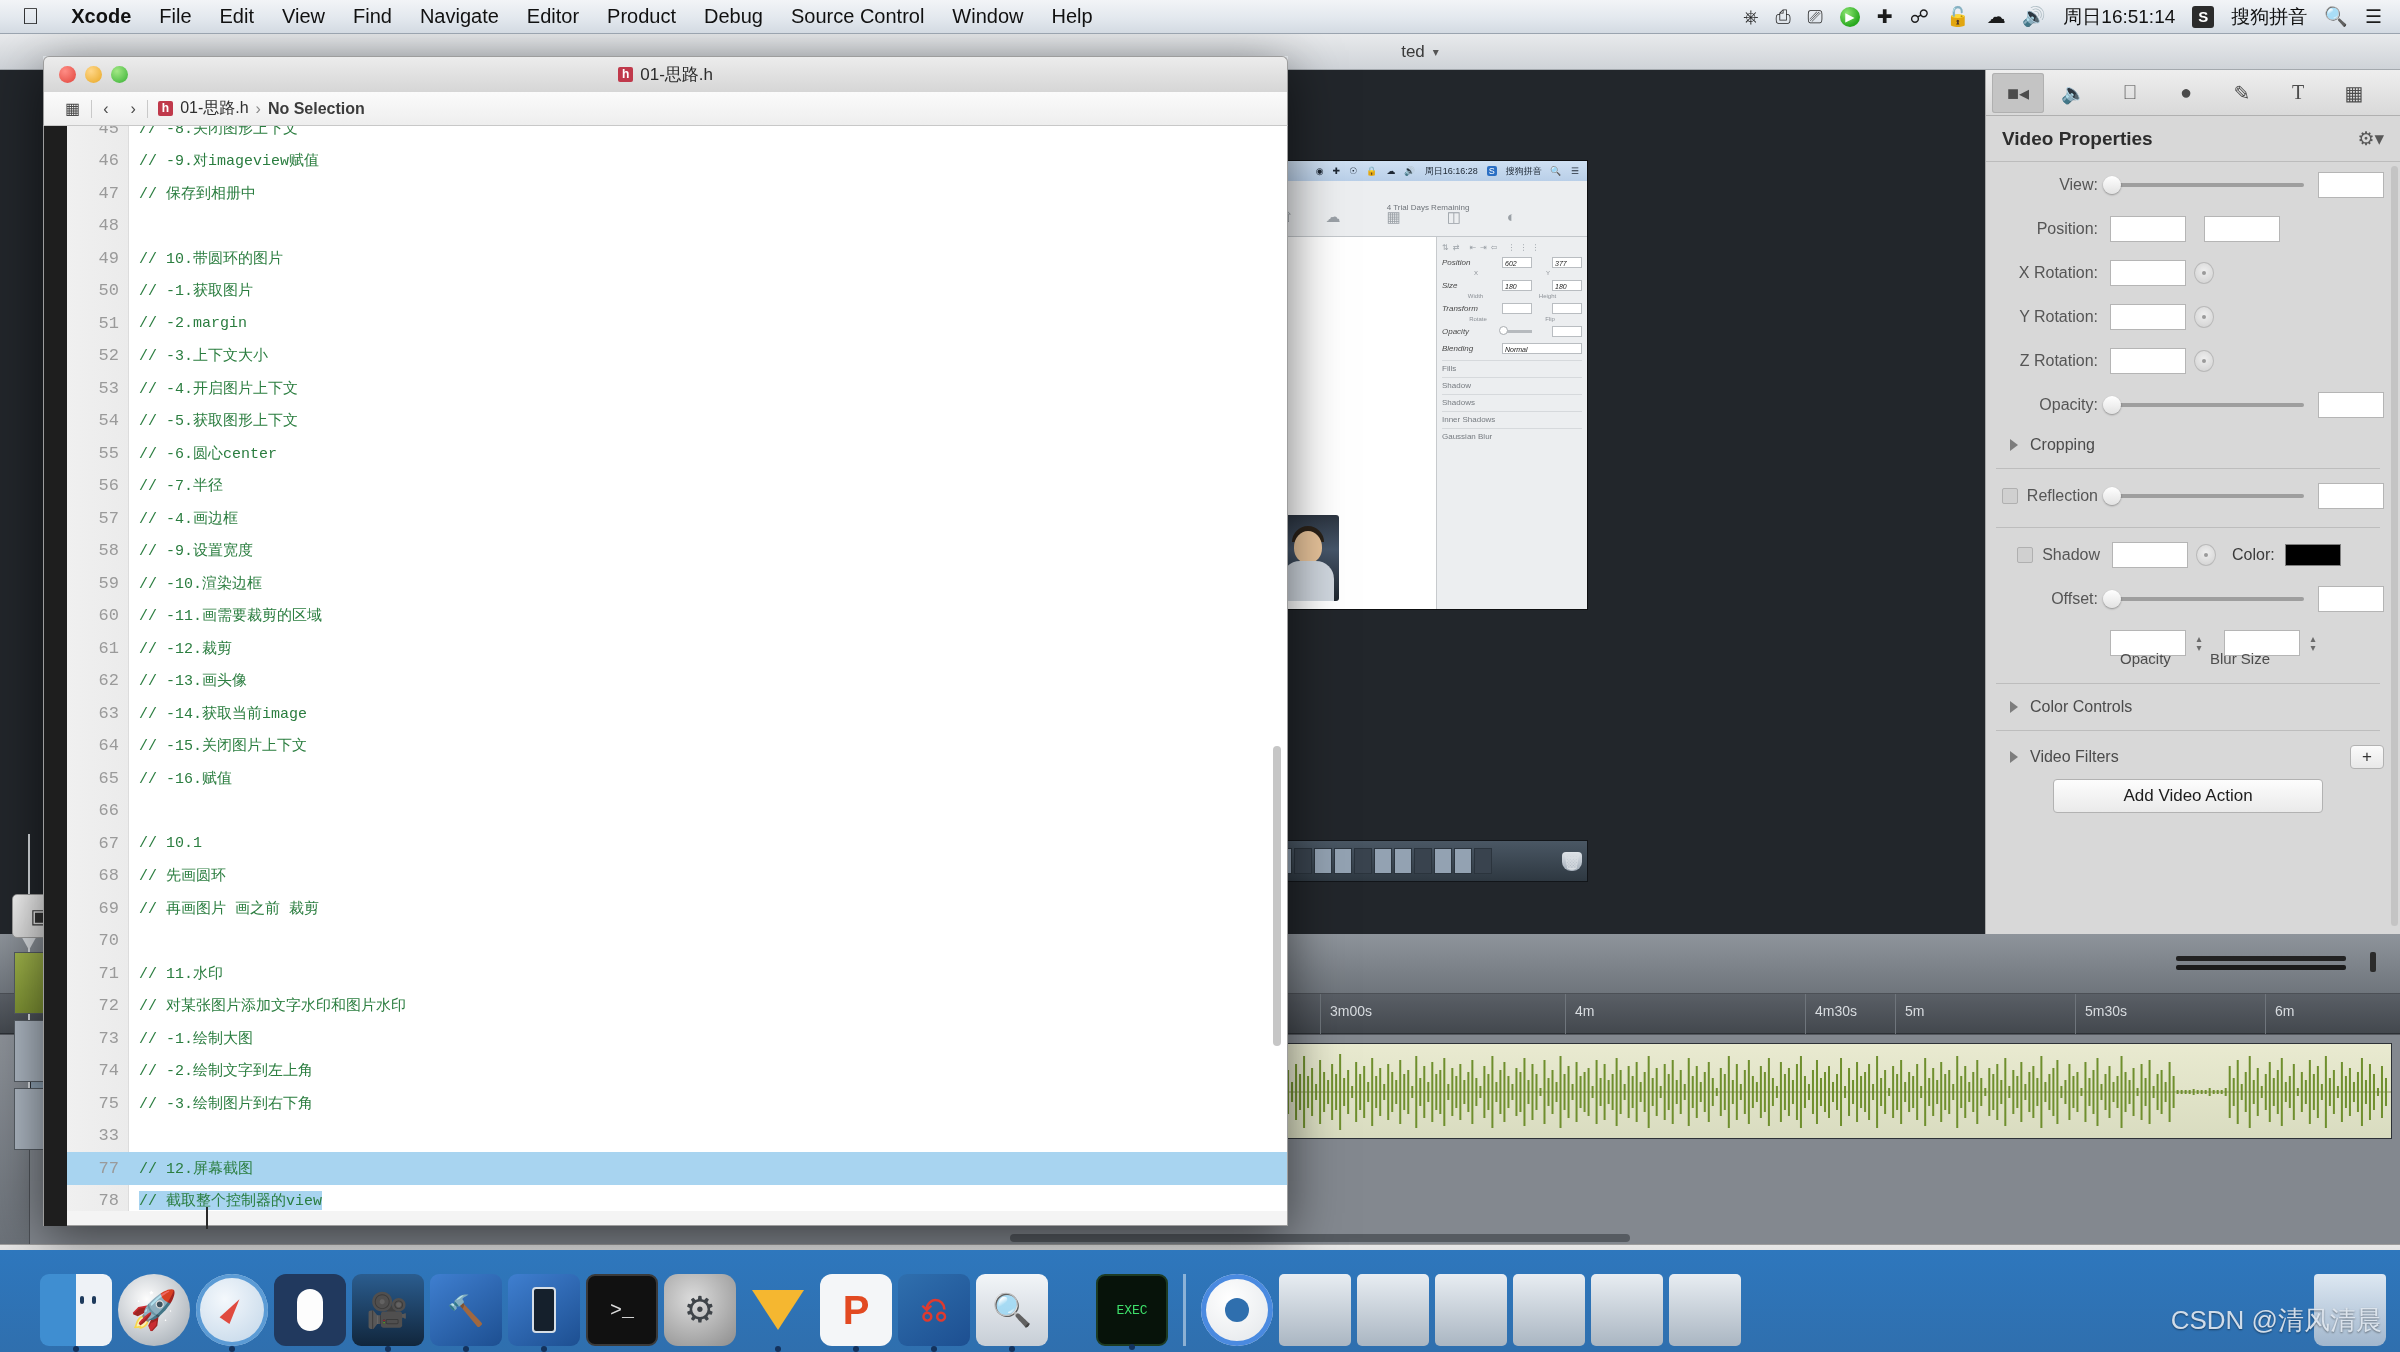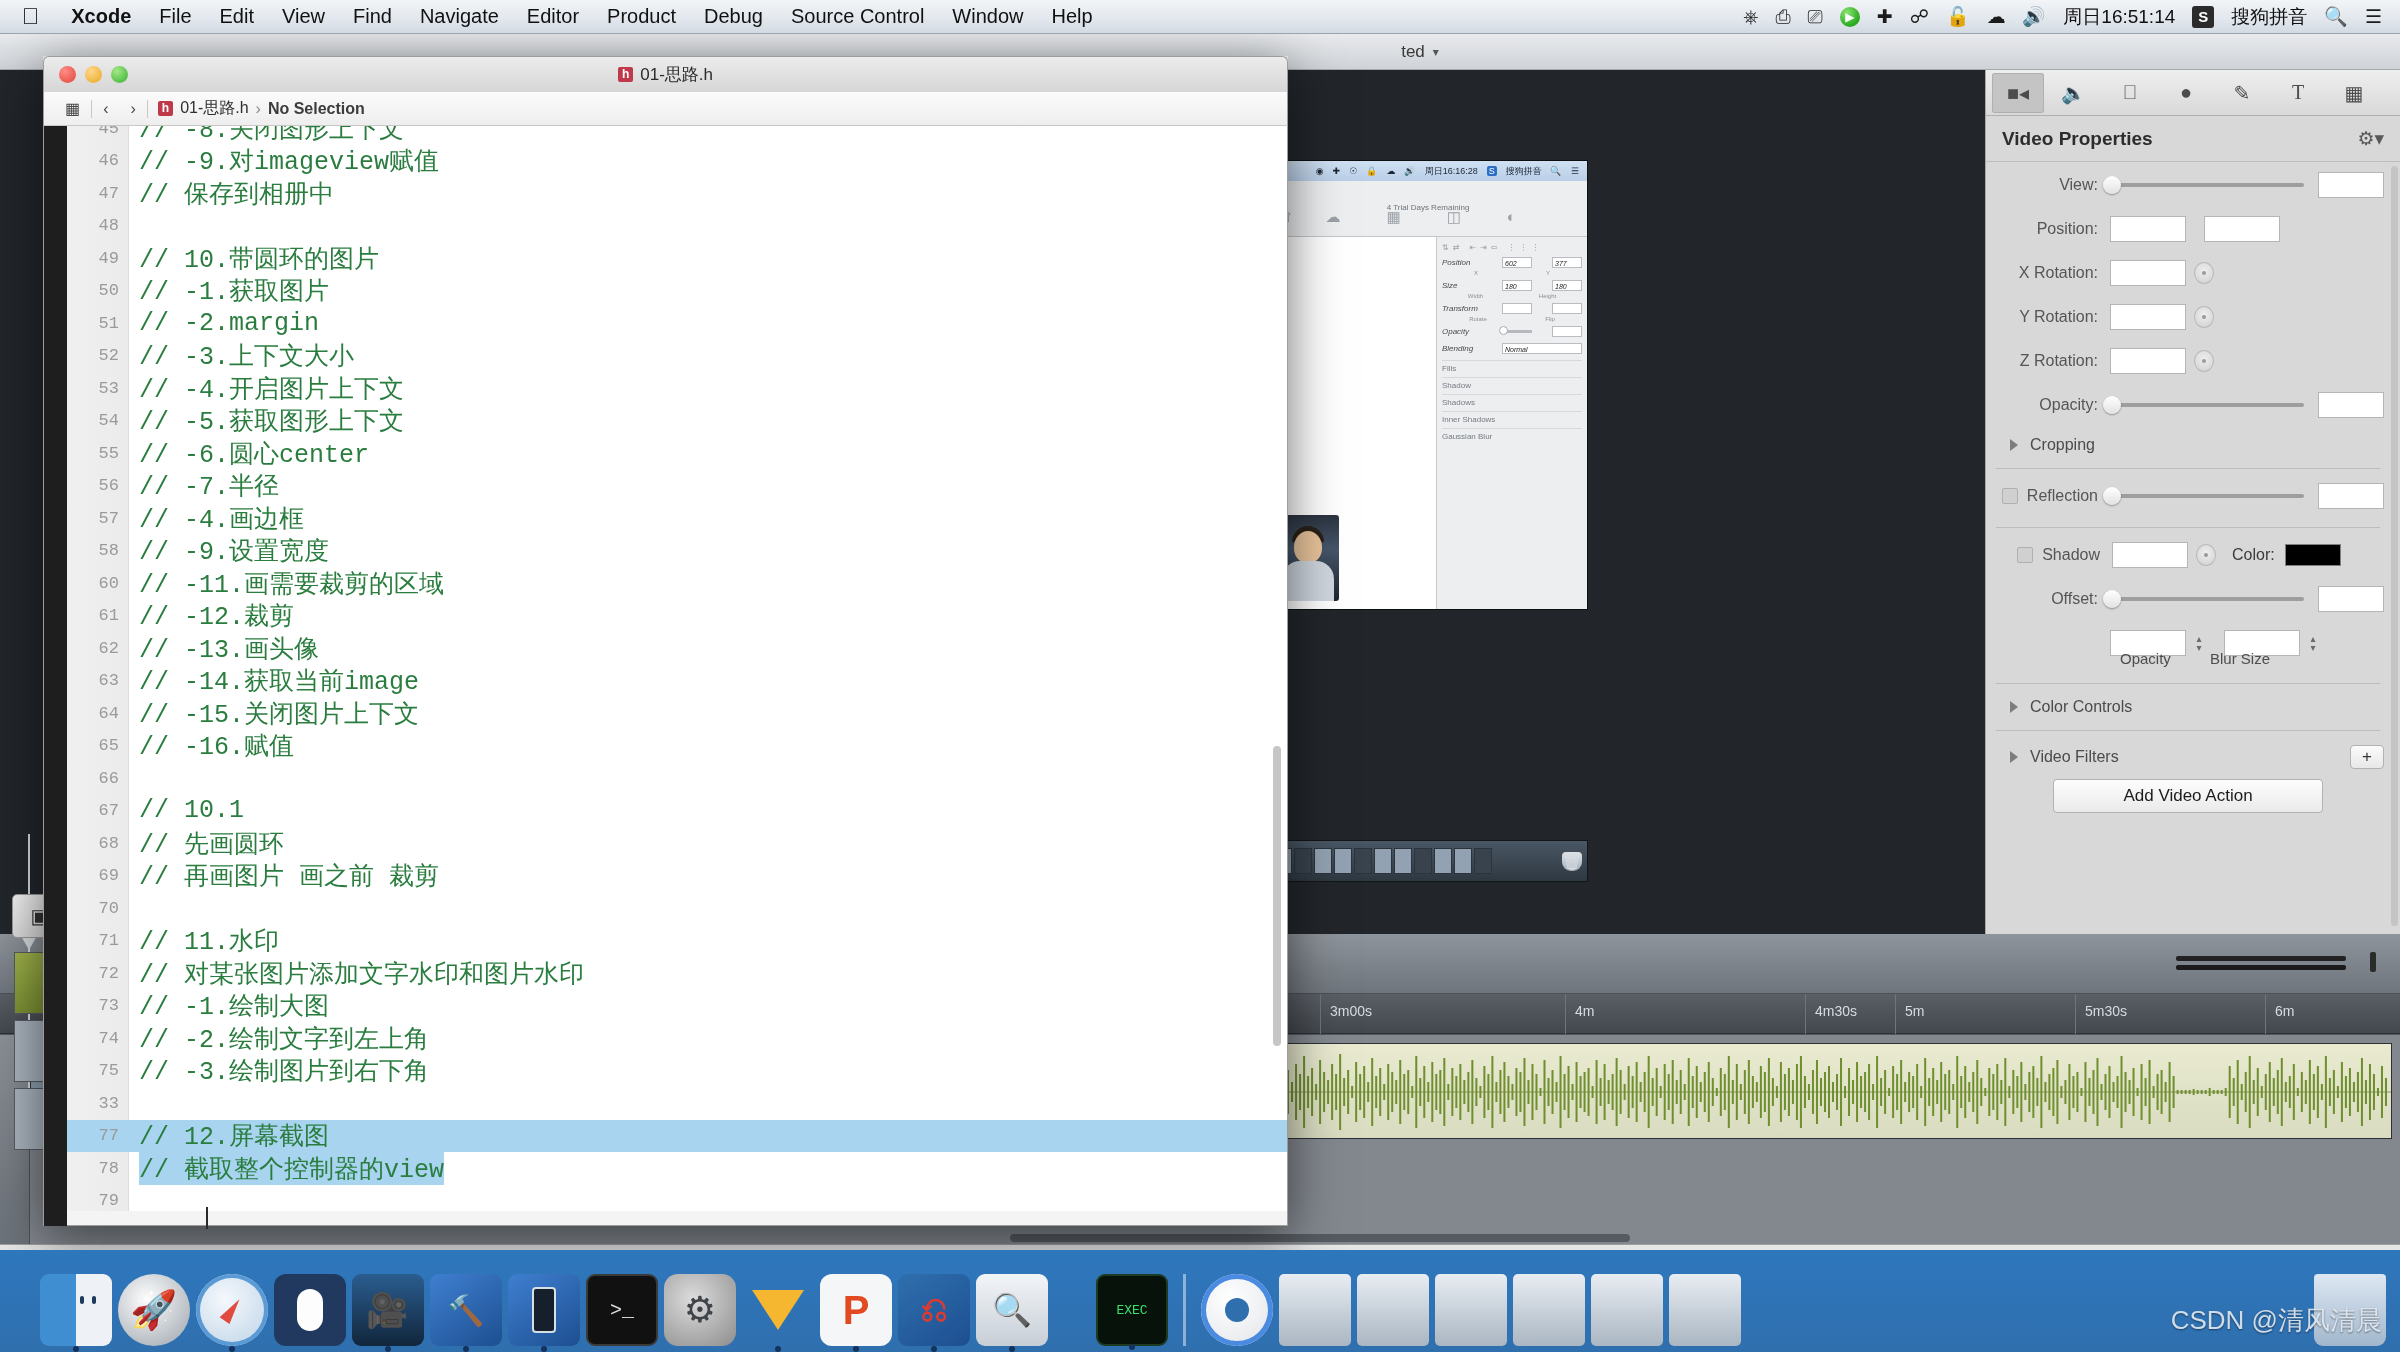--- a/index.html
+++ b/index.html
@@ -256,21 +256,21 @@
     background:linear-gradient(to right,#f0f0f0,#ebebeb);
     border-right:1px solid #dcdcdc;
   }
   .code-line{ height:32.5px; display:flex; align-items:center; position:relative; }
   .ln{
     position:absolute;left:0;width:52px;text-align:right;
     font-family:"Liberation Mono", monospace; font-size:17px;color:#9a9a9a;
   }
   .ctext{
     margin-left:72px; font-family:"Liberation Mono","DejaVu Sans Mono", monospace;
-    font-size:25px; color:#2a7d3f; white-space:pre;
+    font-size:15px; color:#2a7d3f; white-space:pre;
   }
   .code-line.hl{ background:#a8d4f0; }
   .code-line.hl .ctext{ background:transparent; }
   .code-line.hl2 .ctext{ background:#a8d4f0; }
   #xc-vscroll{
     position:absolute; right:6px; top:620px; width:8px; height:300px;
     background:#c6c6c6; border-radius:4px;
   }
   #xc-bottomedge{ position:absolute;left:0;right:0;bottom:0;height:14px;background:#f4f4f4; }
   #xc-caret{
@@ -1067,20 +1067,24 @@
           </div>
         <div class="code-line">
             <span class="ln">57</span>
             <span class="ctext">// -4.画边框</span>
           </div>
         <div class="code-line">
             <span class="ln">58</span>
             <span class="ctext">// -9.设置宽度</span>
           </div>
         <div class="code-line">
+            <span class="ln">59</span>
+            <span class="ctext">// -10.渲染边框</span>
+          </div>
+        <div class="code-line">
             <span class="ln">60</span>
             <span class="ctext">// -11.画需要裁剪的区域</span>
           </div>
         <div class="code-line">
             <span class="ln">61</span>
             <span class="ctext">// -12.裁剪</span>
           </div>
         <div class="code-line">
             <span class="ln">62</span>
             <span class="ctext">// -13.画头像</span>

